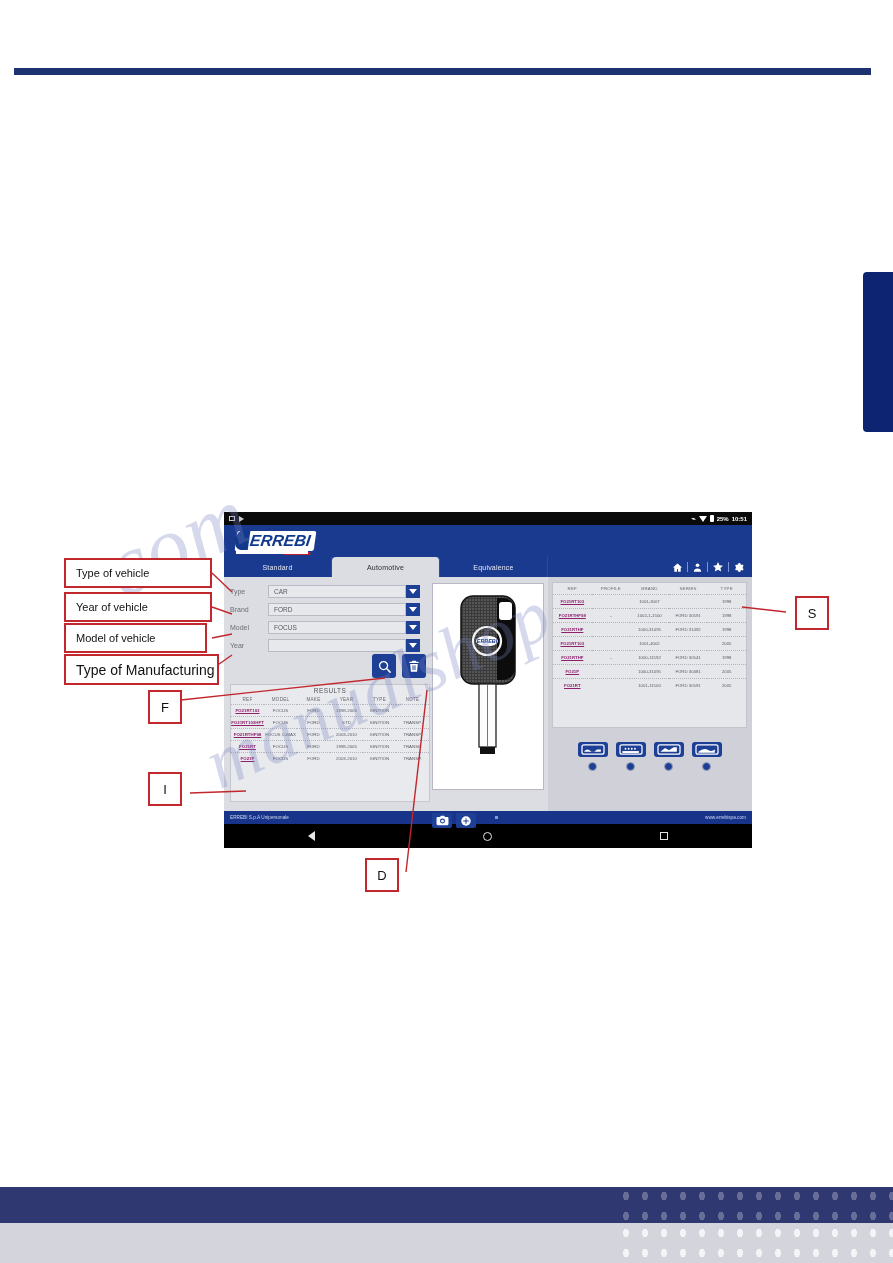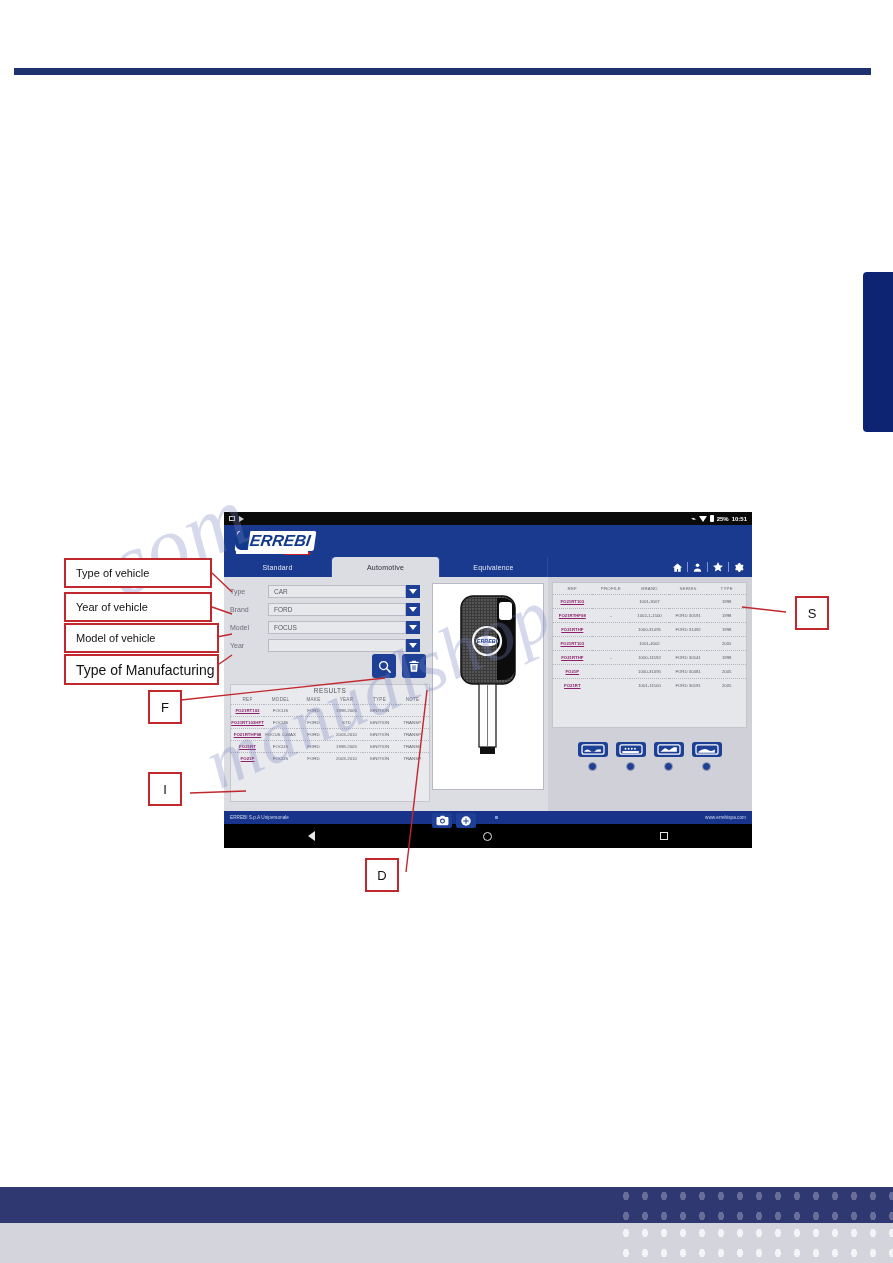--- a/index.html
+++ b/index.html
@@ -636,21 +636,21 @@
 </svg>
 
 <div class="callout lbl" style="left:64px; top:558px; width:148px; height:30px;">
   <span>Type of vehicle</span>
 </div>
 
 <div class="callout lbl" style="left:64px; top:592px; width:148px; height:30px;">
   <span>Year of vehicle</span>
 </div>
 
-<div class="callout lbl" style="left:64px; top:623px; width:155px; height:30px;">
+<div class="callout lbl" style="left:64px; top:623px; width:143px; height:30px;">
   <span>Model of vehicle</span>
 </div>
 
 <div class="callout lbl" style="left:64px; top:654px; width:155px; height:31px; font-size:14px;">
   <span>Type of Manufacturing</span>
 </div>
 
 <div class="callout letter" style="left:148px; top:690px; width:34px; height:34px;">
   <span>F</span>
 </div>

